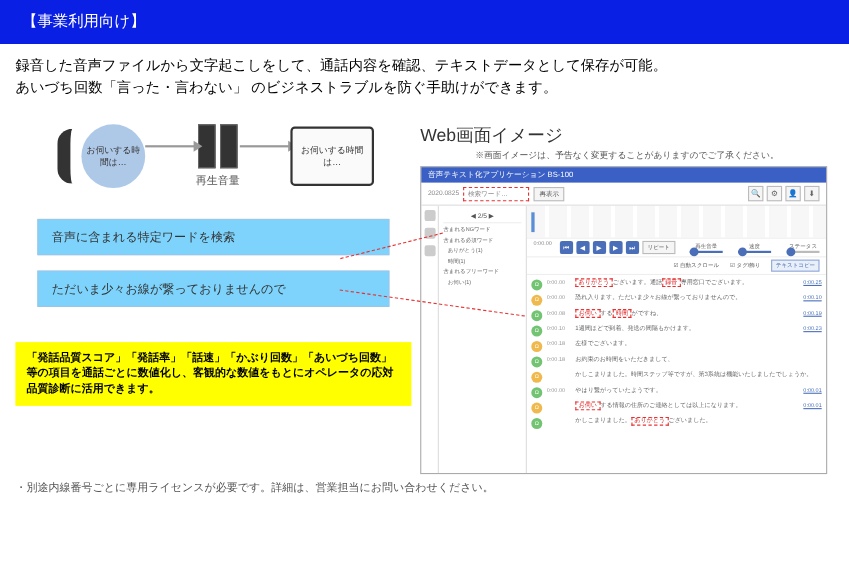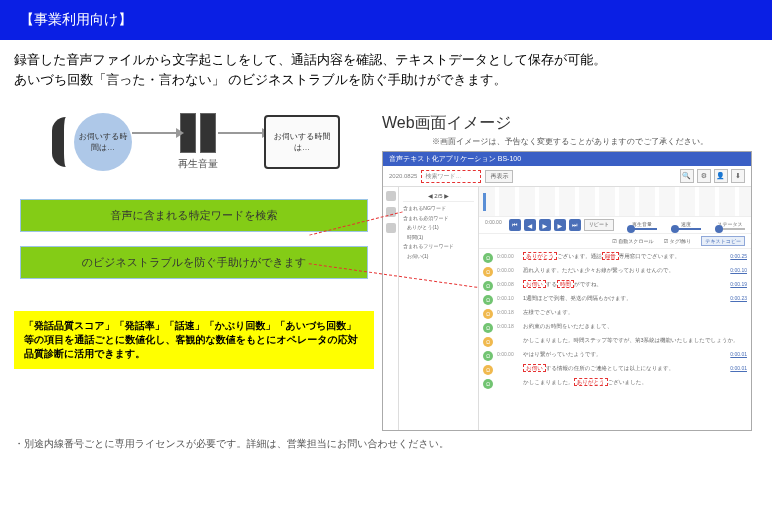--- a/index.html
+++ b/index.html
@@ -131,26 +131,25 @@
     content: "";
     position: absolute;
     left: 4px;
     top: 0;
     width: 24px;
     height: 50px;
     border-left: 12px solid #333;
     border-radius: 14px 0 0 14px;
   }
   .callout {
-    background: #84cc16;
+    background: #7dd3fc;
     border: 1px solid #9cc5e6;
     padding: 8px 12px;
-    text-align: center;
     font-size: 11px;
-    margin: 14px 6px;
+    margin: 14px 20px;
     color: #333;
   }
   .yellow-box {
     background: #ffff00;
     padding: 8px 10px;
     font-size: 10px;
     margin: 32px 0 6px 0;
     line-height: 1.4;
     font-weight: bold;
   }
@@ -424,21 +423,21 @@
           <div class="arrow-line"></div>
         </div>
         <div class="text-label">再生音量</div>
       </div>
       <div class="laptop">
         <div class="laptop-text">お伺いする時間は…</div>
       </div>
     </div>
 
     <div class="callout">音声に含まれる特定ワードを検索</div>
-    <div class="callout">のビジネストラブルを防ぐ手助けができます</div>
+    <div class="callout">ただいま少々お線が繋っておりませんので</div>
 
     <div class="yellow-box">「発話品質スコア」「発話率」「話速」「かぶり回数」「あいづち回数」等の項目を通話ごとに数値化し、客観的な数値をもとにオペレータの応対品質診断に活用できます。</div>
   </div>
 
   <div class="right-col">
     <div class="web-caption">Web画面イメージ</div>
     <div class="web-note">※画面イメージは、予告なく変更することがありますのでご了承ください。</div>
 
     <div class="app-window">
       <div class="app-title">音声テキスト化アプリケーション BS-100</div>

